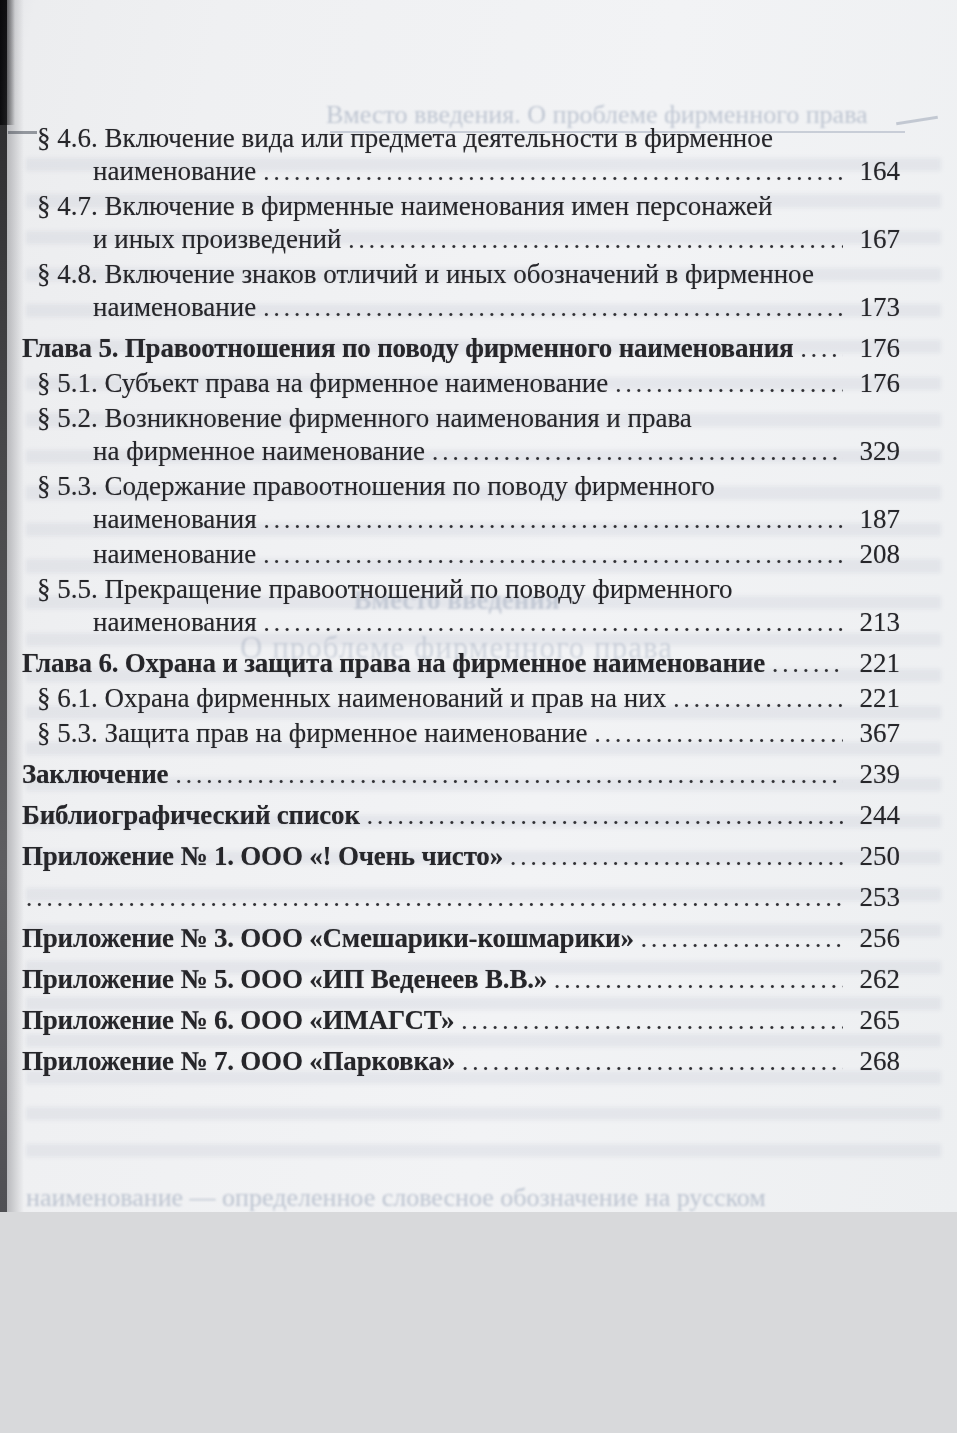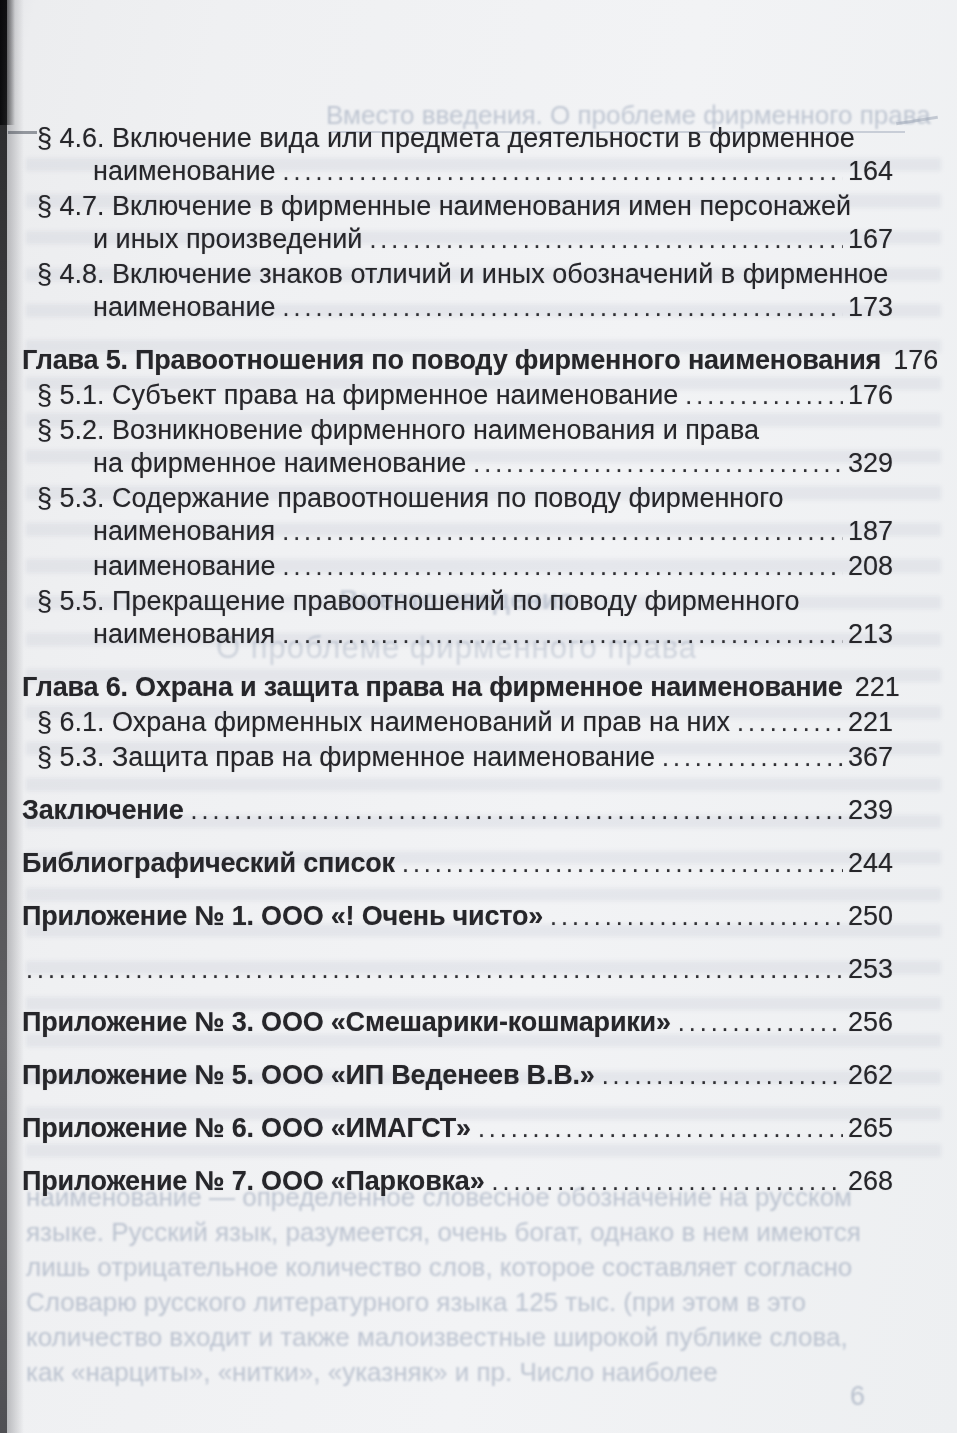--- a/index.html
+++ b/index.html
@@ -1,19 +1,19 @@
 <!DOCTYPE html>
 <html><head>
 <meta charset="utf-8">
 <style>
   html,body{margin:0;padding:0;background:#d8d9db;}
   .page{
-    position:relative;width:957px;height:1433px;overflow:hidden;
+    position:relative;width:957px;height:1212px;overflow:hidden;
     background:linear-gradient(100deg,#e3e4e7 0px,#ecedef 35px,#eff0f2 220px,#f2f3f5 58%,#edeff1 100%);
-    font-family:Liberation Sans, sans-serif;
+    font-family:Liberation Serif, serif;
   }
   
   .edge-left{position:absolute;left:0;top:0;bottom:0;width:7px;z-index:5;
     background:linear-gradient(to bottom,#161618 0%,#2e2e30 9%,#48484a 38%,#5e5e61 72%,#505054 100%);}
   .edge-fade{position:absolute;left:7px;top:0;bottom:0;width:17px;z-index:4;
     background:linear-gradient(to right,rgba(70,70,76,.32),rgba(70,70,76,0));}
   .corner-tl{position:absolute;left:0;top:0;width:15px;height:125px;z-index:6;
     background:linear-gradient(to right,rgba(8,8,10,.9),rgba(8,8,10,0));}
   
   .ghost-texture{position:absolute;left:26px;right:16px;top:158px;height:1010px;z-index:1;
@@ -26,31 +26,31 @@
   .ghost-tick{position:absolute;top:119px;left:896px;width:42px;height:3px;background:#97a1b2;opacity:.5;transform:rotate(-9deg);z-index:2;filter:blur(.6px);}
   .ghost-mid1{top:585px;left:0;width:100%;text-align:center;font-size:27px;font-weight:700;opacity:.38;transform:translateX(-22px);}
   .ghost-mid2{top:630px;left:0;width:100%;text-align:center;font-size:31px;letter-spacing:1px;opacity:.34;transform:translateX(-22px);}
   .ghost-para{position:absolute;left:26px;right:14px;top:1180px;z-index:2;filter:blur(1.15px);}
   .ghost-para .gline{font-size:26px;line-height:35px;color:#8d9ab0;opacity:.52;white-space:nowrap;overflow:hidden;}
   .ghost-pagenum{top:1381px;left:850px;font-size:27px;opacity:.55;}
   
   .toc{position:absolute;left:22px;top:122px;width:878px;z-index:3;
     color:#26262a;font-size:27px;text-shadow:0 0 1px rgba(38,38,42,.35);}
   .entry{margin-bottom:2px;}
-  .entry.chapter,.entry.appendix{margin-top:20px;}
+  .entry.chapter,.entry.appendix{margin-top:8px;}
   .entry.chapter .t,.entry.appendix .t{font-weight:700;letter-spacing:-0.2px;}
   .line{line-height:33px;}
   .line.sec{padding-left:15px;}
   .line.cont{padding-left:71px;}
   .line.last{display:flex;align-items:baseline;}
   .t{white-space:pre;margin-right:3px;}
   .dots{flex:1;overflow:hidden;white-space:nowrap;margin:0 5px 0 4px;font-weight:400;}
   .dots::after{content:"..................................................................................................................................................................................................................";
     letter-spacing:4px;color:#2f2f33;font-size:25px;}
-  .pg{min-width:52px;text-align:left;font-weight:400;}
+  .pg{min-width:52px;text-align:right;font-weight:400;}
 </style>
 </head>
 <body>
 
 <div class="page">
   <div class="ghost-texture"></div>
 
   <div class="ghost ghost-header">Вместо введения. О проблеме фирменного права</div>
   <div class="ghost-rule"></div>
   <div class="ghost-dash"></div>

